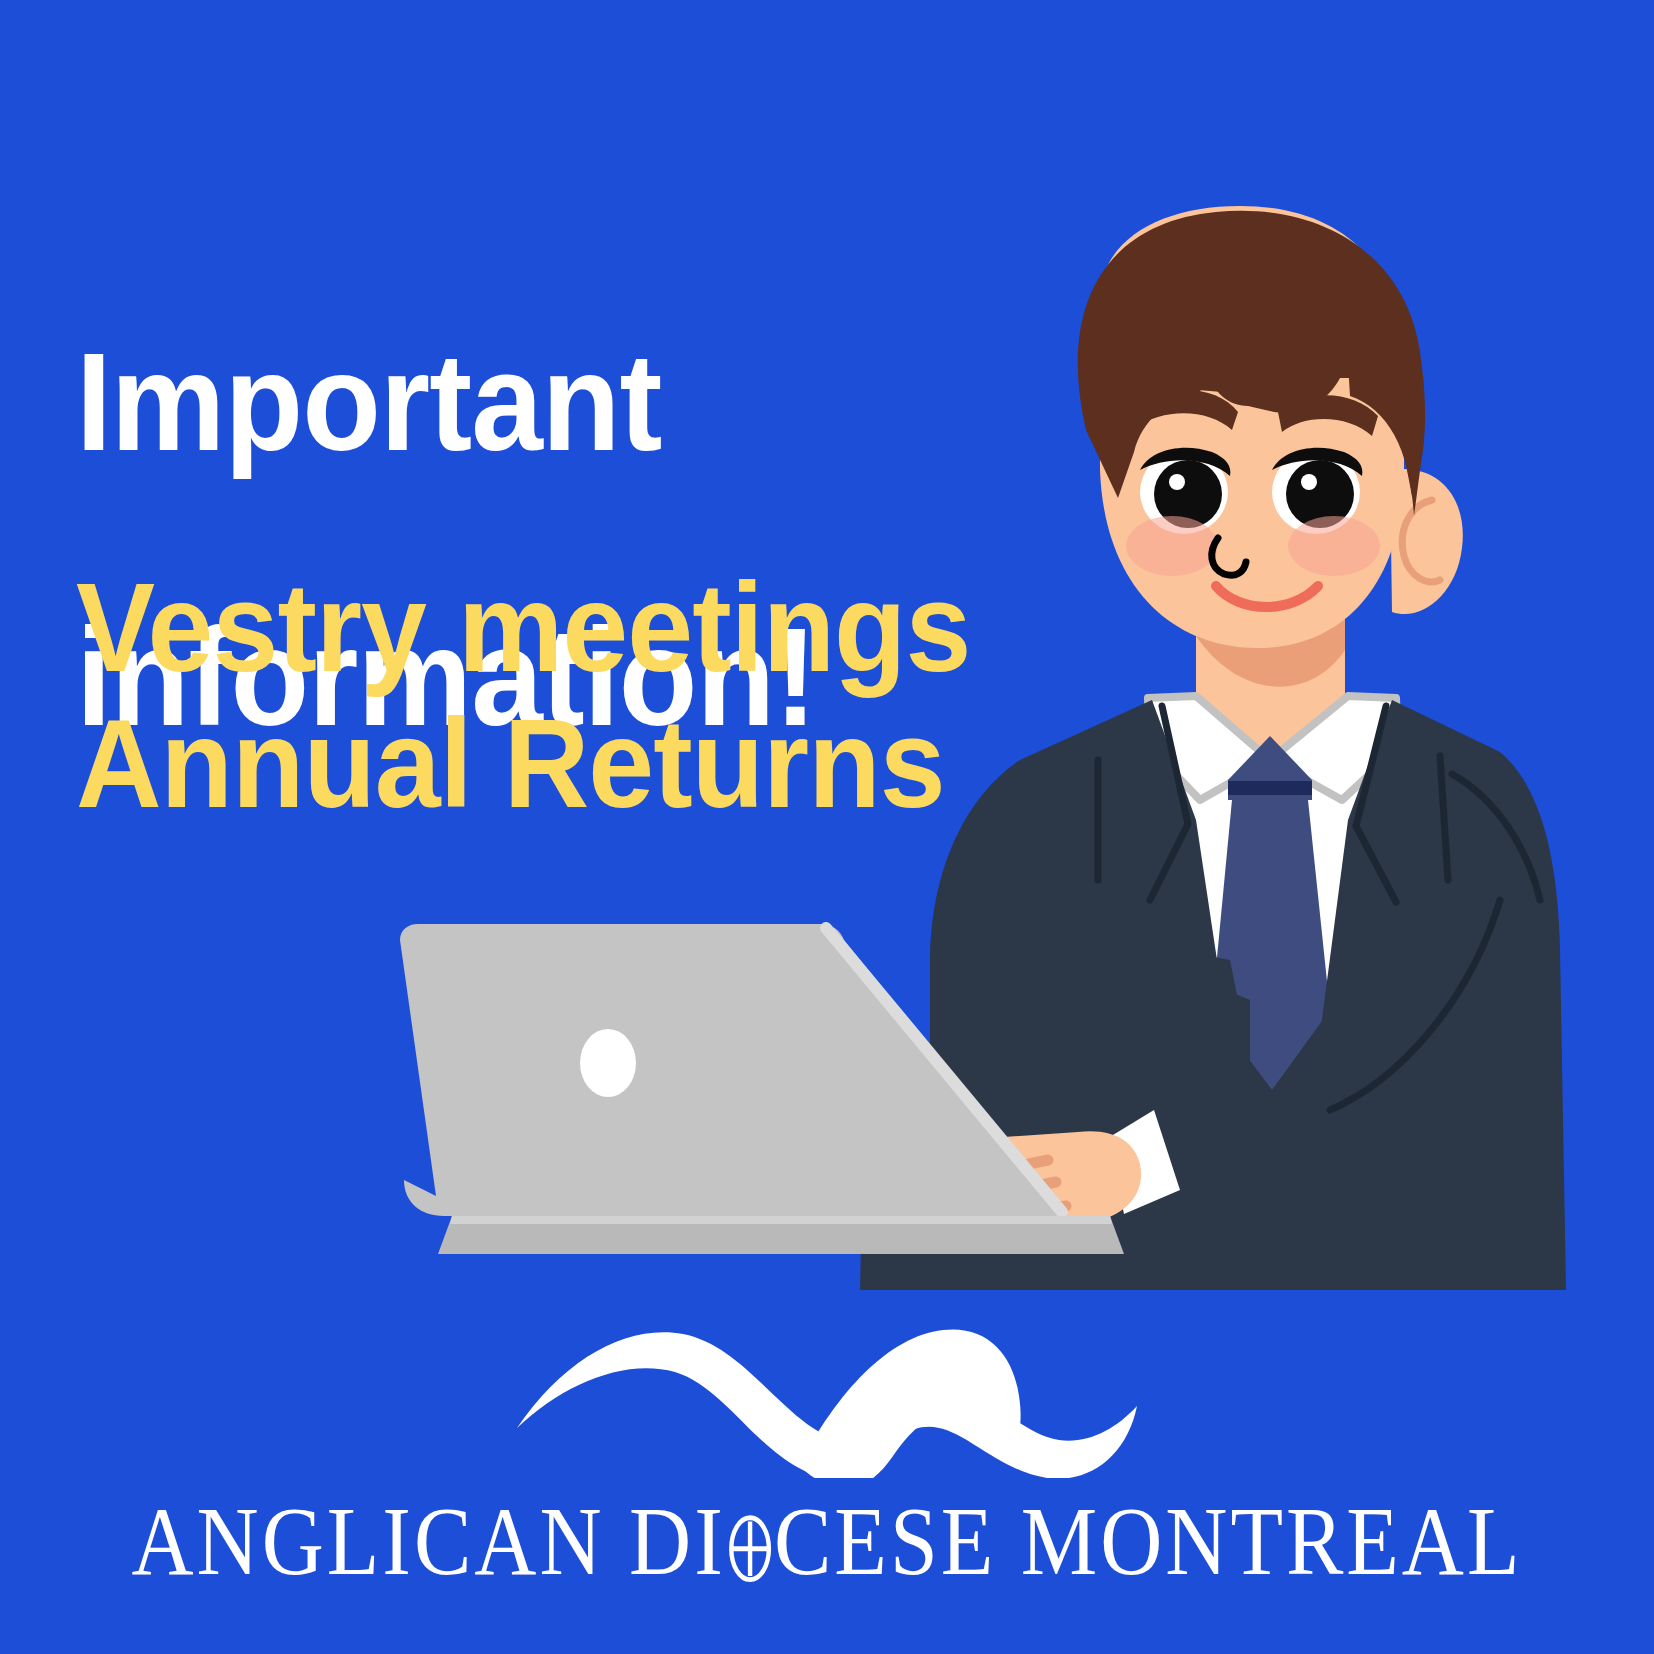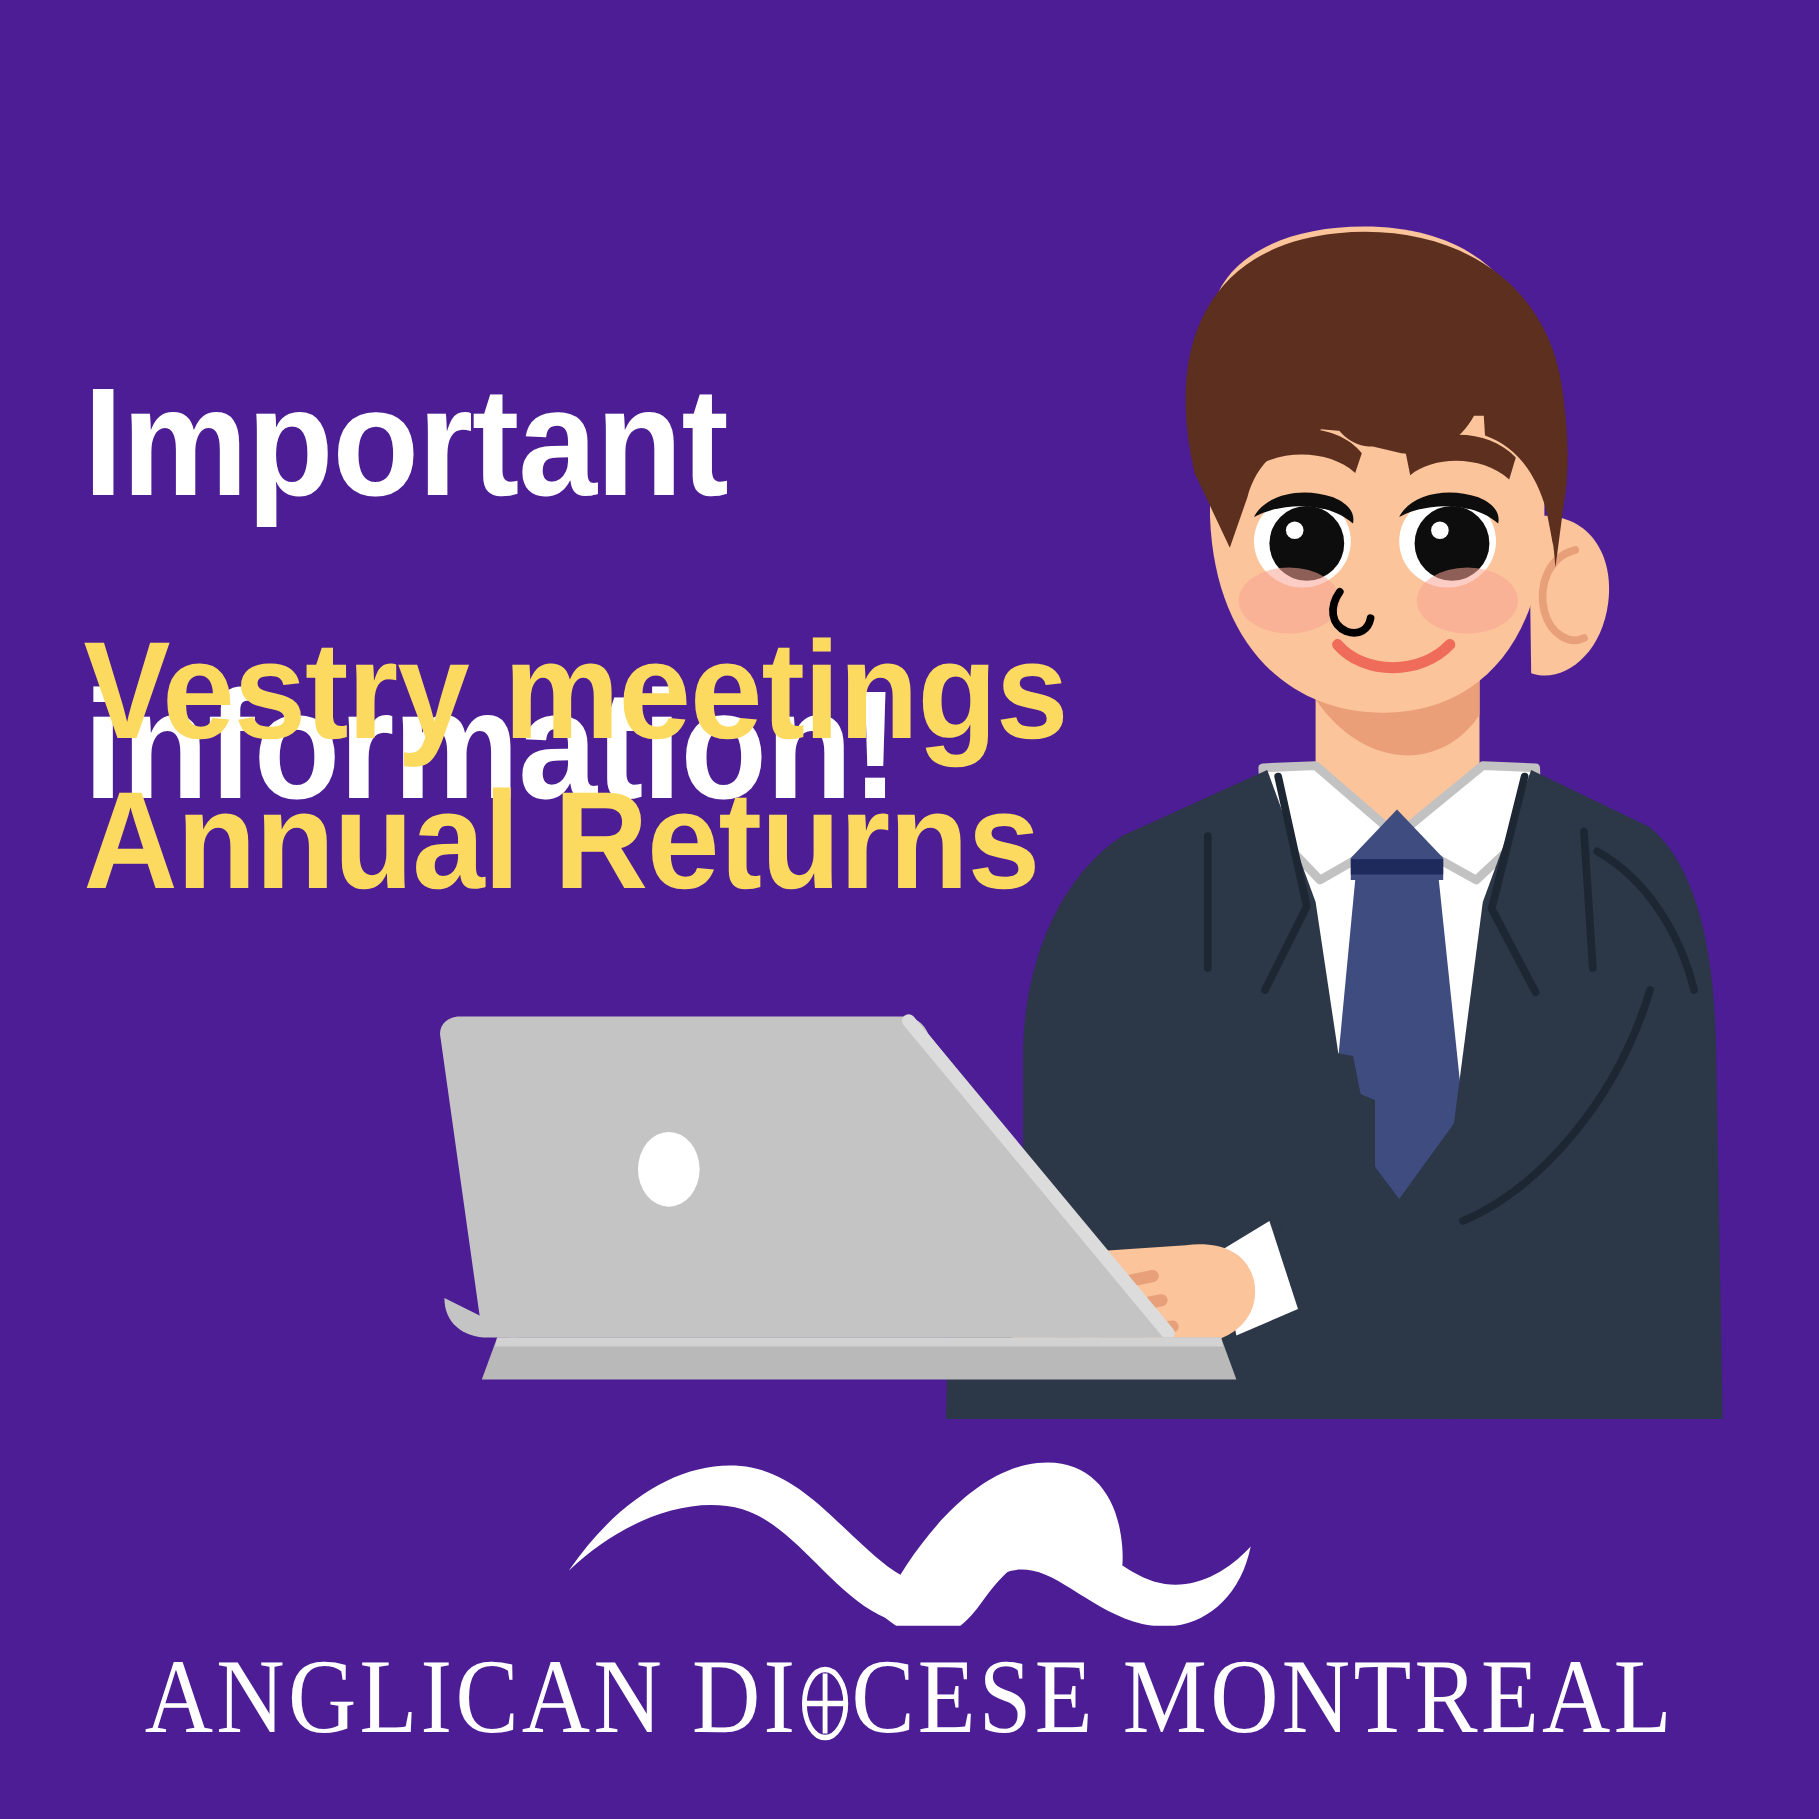--- a/index.html
+++ b/index.html
@@ -1,19 +1,19 @@
 <!DOCTYPE html>
 <html><head>
 <meta charset="utf-8">
 <style>
   html,body{margin:0;padding:0;background:#0a93b0;}
   #poster{
     position:relative;
     width:1654px;height:1654px;
-    background:#4c1d95;
+    background:#1d4ed8;
     overflow:hidden;
     font-family:"Liberation Sans", sans-serif;
   }
 
   
   .headline{
     position:absolute;
     left:76px; top:196px;
     width:1000px;
     color:#ffffff;

